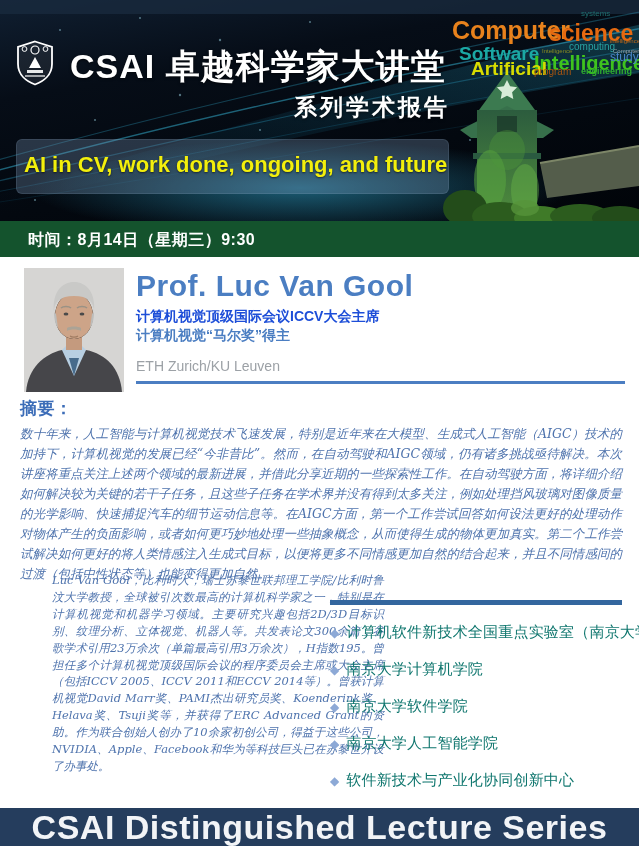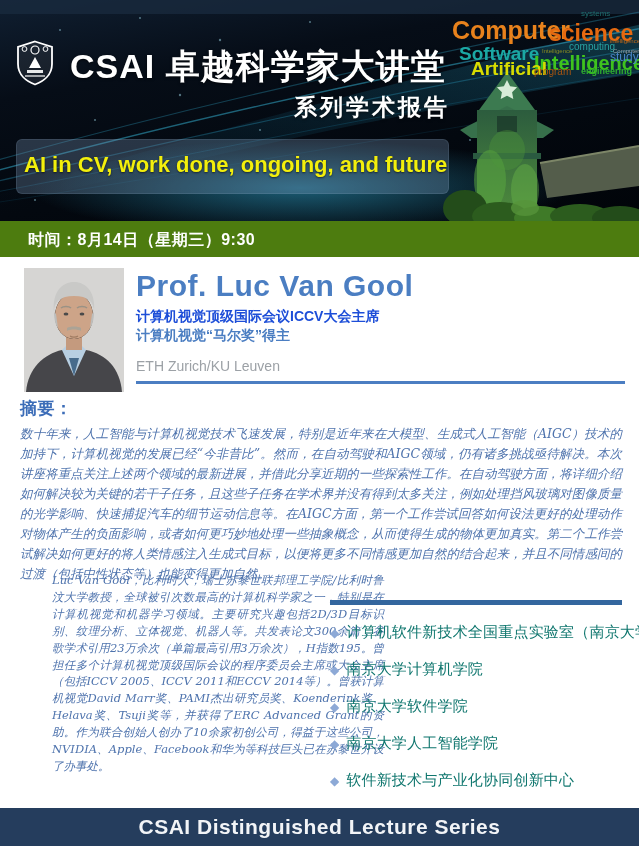--- a/index.html
+++ b/index.html
@@ -32,21 +32,21 @@
     border: 1px solid rgba(185,205,230,0.12);
   }
   .talk-title {
     position: absolute; left: 24px; top: 152px; width: 420px;
     color: #F3EF0C; font-size: 22px; font-weight: bold; white-space: nowrap;
     text-shadow: 0 1px 2px rgba(0,0,0,.55);
   }
   
   .infobar {
     position: absolute; left: 0; top: 221px; width: 639px; height: 36px;
-    background: #4d7c0f; color: #ffffff; font-size: 16px; font-weight: bold;
+    background: #14532d; color: #ffffff; font-size: 16px; font-weight: bold;
   }
   .infobar .time { position: absolute; left: 28px; top: 9px; letter-spacing: .5px; }
   .infobar .location { position: absolute; left: 326px; top: 9px; letter-spacing: .5px; }
   
   .main { position: absolute; left: 0; top: 257px; width: 635px; height: 551px; background: #fff; }
   .portrait { position: absolute; left: 24px; top: 11px; width: 100px; height: 124px; }
   .speaker-name {
     position: absolute; left: 136px; top: 12px; color: #4B7EC2;
     font-size: 30px; font-weight: bold; letter-spacing: .5px; white-space: nowrap;
   }
@@ -70,21 +70,21 @@
   .hosts-rule { position: absolute; left: 330px; top: 343px; width: 292px; height: 5px; background: #33669E; }
   .hosts-list { position: absolute; left: 330px; top: 366px; width: 300px; }
   .host-item { display: flex; align-items: center; gap: 7px; margin-bottom: 18px; }
   .host-item .diamond { color: #8DA9D6; font-size: 12px; line-height: 1; font-style: normal; }
   .host-item .label { color: #0f766e; font-size: 15px; letter-spacing: .2px; white-space: nowrap; }
   
   .footer {
     position: absolute; left: 0; top: 808px; width: 639px; height: 38px;
     background: #253D5D; display: flex; align-items: center; justify-content: center;
   }
-  .footer-text { color: #F2F4F7; font-size: 21px; font-weight: bold; letter-spacing: .5px; }
+  .footer-text { color: #F2F4F7; font-size: 34px; font-weight: bold; letter-spacing: .5px; }
 </style>
 </head>
 <body>
 
 <div class="poster">
 
   <div class="hero">
     <svg class="hero-art" width="639" height="221" viewBox="0 0 639 221">
       <defs>
         <linearGradient id="fanGrad" x1="0" y1="1" x2="1" y2="0">

